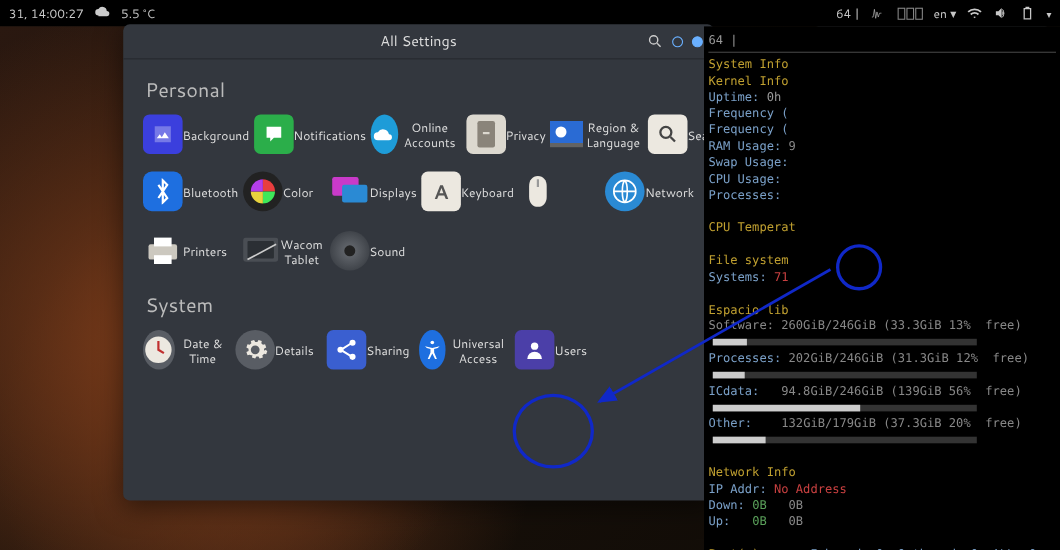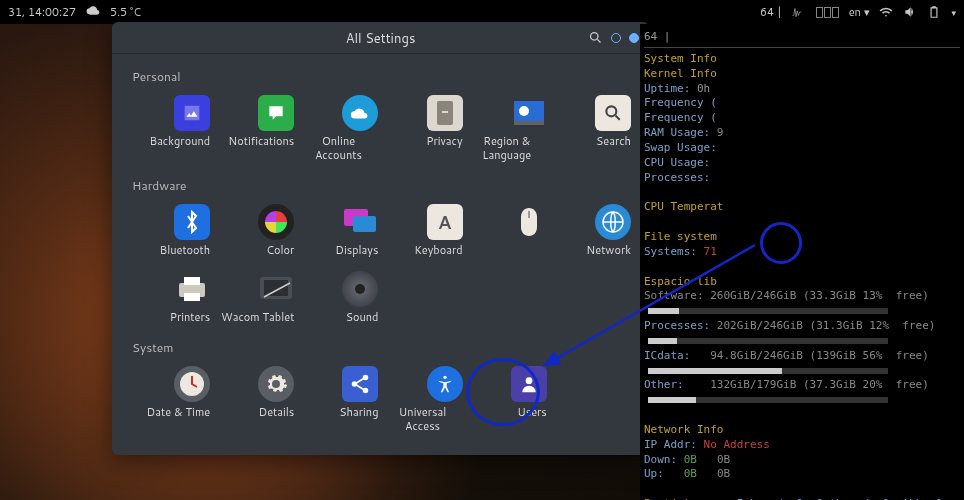--- a/index.html
+++ b/index.html
@@ -40,24 +40,24 @@
 .settings-header {
   height:32px; display:flex; align-items:center;
   padding:0 12px; position:relative;
   border-bottom:1px solid #26292e;
 }
 .settings-title { flex:1; text-align:center; font-size:13px; color:#ddd; }
 .header-actions { position:absolute; right:10px; display:flex; gap:8px; align-items:center; }
 .header-actions .circle { width:10px;height:10px;border:1.5px solid #6ab0ff;border-radius:50%; }
 .header-actions .circle.fill { background:#6ab0ff; }
 .settings-body { padding:6px 16px 10px 16px; height:calc(100% - 40px); overflow:hidden; }
-.section-label { color:#bbb; font-size:12px; margin:8px 0 4px 4px; }
+.section-label { color:#bbb; font-size:18px; margin:8px 0 4px 4px; }
 .grid { display:grid; grid-template-columns:repeat(6,1fr); gap:2px 0; }
 .item {
-  display:flex; flex-direction:column; align-items:flex-end;
+  display:flex; flex-direction:row; align-items:center;
   padding:6px 2px; border-radius:4px; cursor:pointer;
   text-align:center;
 }
 .item .icon-wrap {
   width:36px; height:36px; border-radius:6px;
   display:flex; align-items:center; justify-content:center;
   margin-bottom:4px;
 }
 .item .label { font-size:11px; color:#ddd; line-height:1.25; }
 
@@ -226,21 +226,20 @@
         <div class="icon-wrap" style="background:#ece8e0">
           <svg width="20" height="20" viewBox="0 0 24 24" fill="none" stroke="#444" stroke-width="2.5">
               <circle cx="10" cy="10" r="6"></circle>
               <path d="M20 20l-5-5"></path>
             </svg>
         </div>
         <div class="label">Search</div>
       </div>
     </div>
 
-    <div class="section-label">Hardware</div>
     <div class="grid">
       <div class="item">
         <div class="icon-wrap" style="background:#1e6fe0;border-radius:8px">
           <svg width="18" height="24" viewBox="0 0 16 24" fill="none" stroke="#fff" stroke-width="2">
               <path d="M4 6l8 12-4 4V2l4 4L4 18"></path>
             </svg>
         </div>
         <div class="label">Bluetooth</div>
       </div>
       <div class="item">

